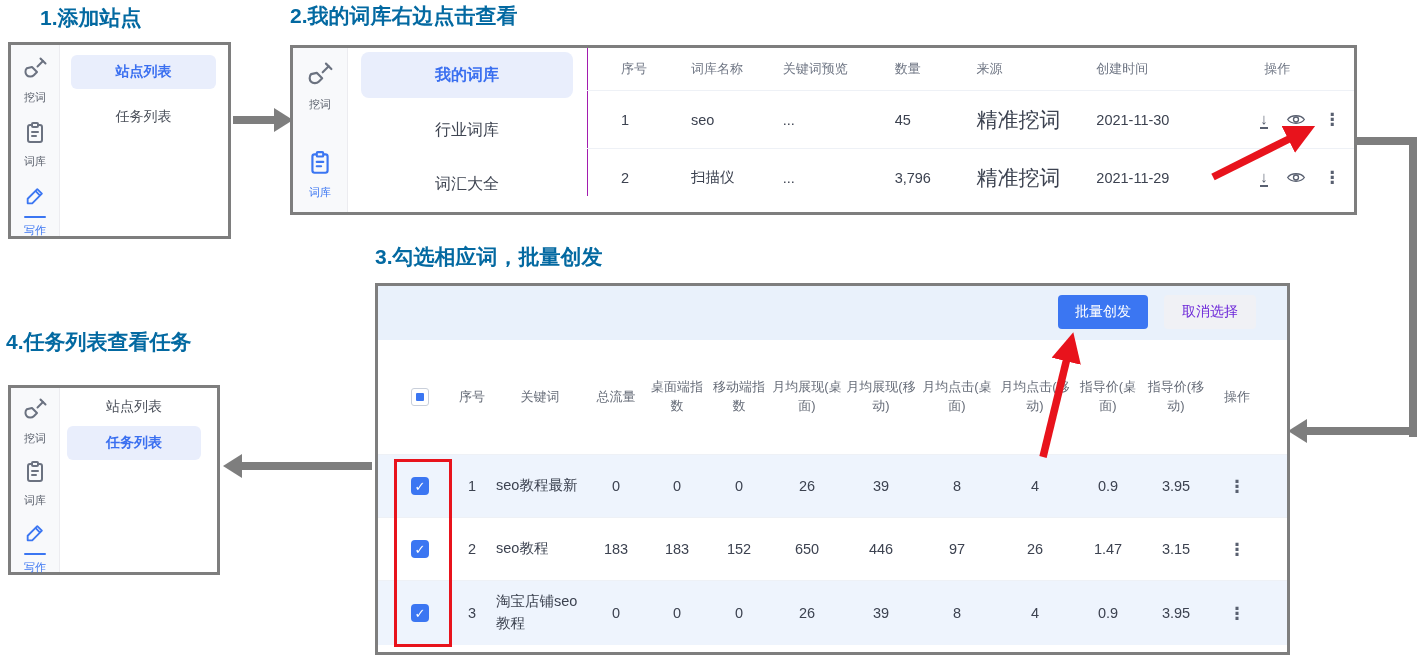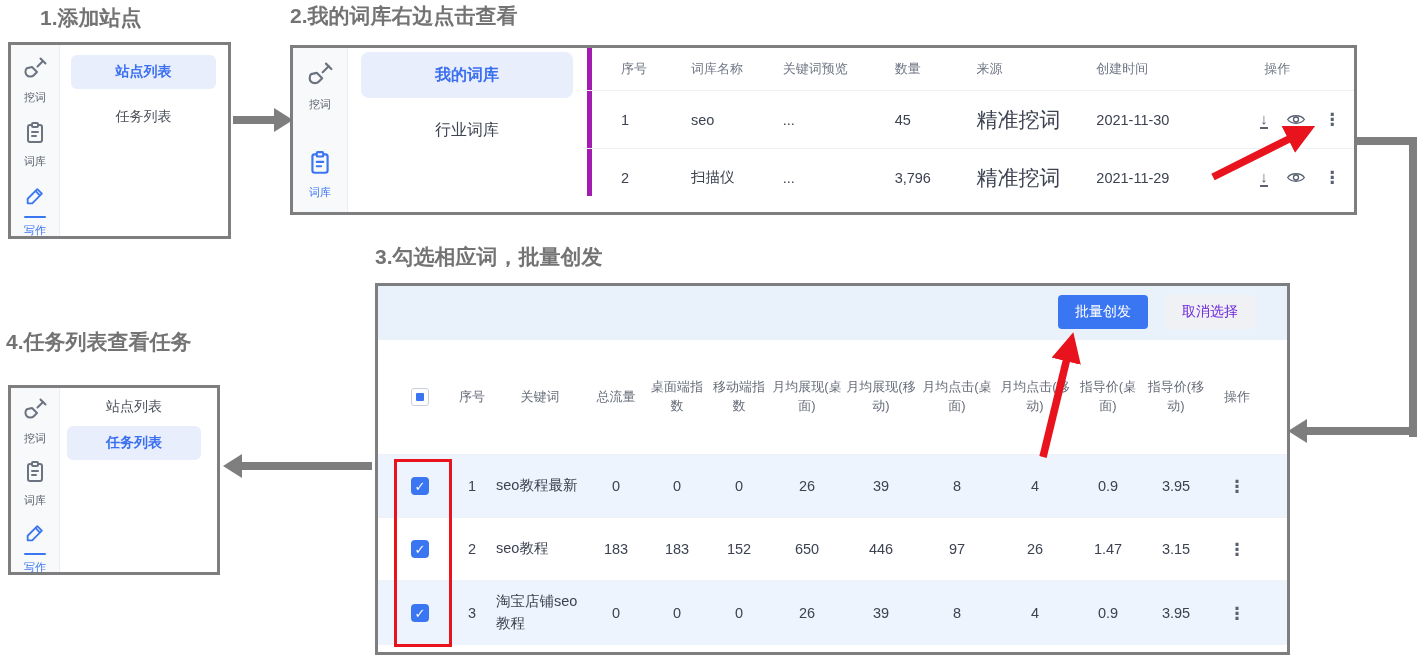--- a/index.html
+++ b/index.html
@@ -1,18 +1,18 @@
 <!DOCTYPE html>
 <html><head>
 <meta charset="utf-8">
 <style>
   html,body{margin:0;padding:0;background:#fff;}
   .canvas{position:relative;width:1424px;height:658px;background:#fff;overflow:hidden;
           font-family:"Liberation Sans","DejaVu Sans",sans-serif;}
-  .red-title{position:absolute;color:#737373;font-size:21px;font-weight:700;white-space:nowrap;}
+  .red-title{position:absolute;color:#0369a1;font-size:21px;font-weight:700;white-space:nowrap;}
   .red-title.ctr{text-align:left;white-space:normal;}
   .panel{position:absolute;background:#fff;border:3px solid #7e7e7e;box-sizing:border-box;}
   
   .strip{position:absolute;left:0;top:0;bottom:0;background:#f8f9fb;border-right:1px solid #ececf0;}
   .strip-item{position:absolute;left:0;width:100%;display:flex;flex-direction:column;align-items:center;gap:5px;cursor:pointer;}
   .slabel{font-size:11px;color:#5a606c;}
   .strip-item.active .slabel{color:#3b76f2;}
   .aunderline{width:22px;height:2px;background:#3b76f2;border-radius:1px;margin-top:0px;}
   
   .pill{position:absolute;background:#e9eefc;color:#3a6ff0;font-weight:700;border-radius:6px;
@@ -139,23 +139,24 @@
           <svg width="26" height="26" viewBox="0 0 24 24" fill="none" stroke="#3b76f2" stroke-width="2" stroke-linecap="round">
               <rect x="5" y="4" width="14" height="17" rx="2"></rect>
               <rect x="9" y="2" width="6" height="4" rx="1" fill="#f8f9fb"></rect>
               <path d="M9 11h6"></path>
               <path d="M9 15h4"></path>
             </svg>
         </span>
         <span class="slabel">词库</span>
       </div>
     </div>
-    <div style="position:absolute;left:54px;top:0;bottom:16px;width:240px;border-right:5px solid #a21caf">
+    <div style="position:absolute;left:54px;top:0;bottom:16px;width:240px;border-right:1px solid #a21caf">
       <div class="pill" style="left:14px;top:4px;width:212px;height:46px;border-radius:8px;font-size:16px">我的词库</div>
       <div class="menu-item" style="left:14px;top:60px;width:212px;height:44px;font-size:16px;color:#3f4552">行业词库</div>
+      <div class="menu-item" style="left:14px;top:114px;width:212px;height:44px;font-size:16px;color:#3f4552">词汇大全</div>
     </div>
     <div class="t2">
       <div class="t2h">
         <div class="d0">序号</div>
         <div class="d1">词库名称</div>
         <div class="d2">关键词预览</div>
         <div class="d3">数量</div>
         <div class="d4">来源</div>
         <div class="d5">创建时间</div>
         <div class="d6">操作</div>

